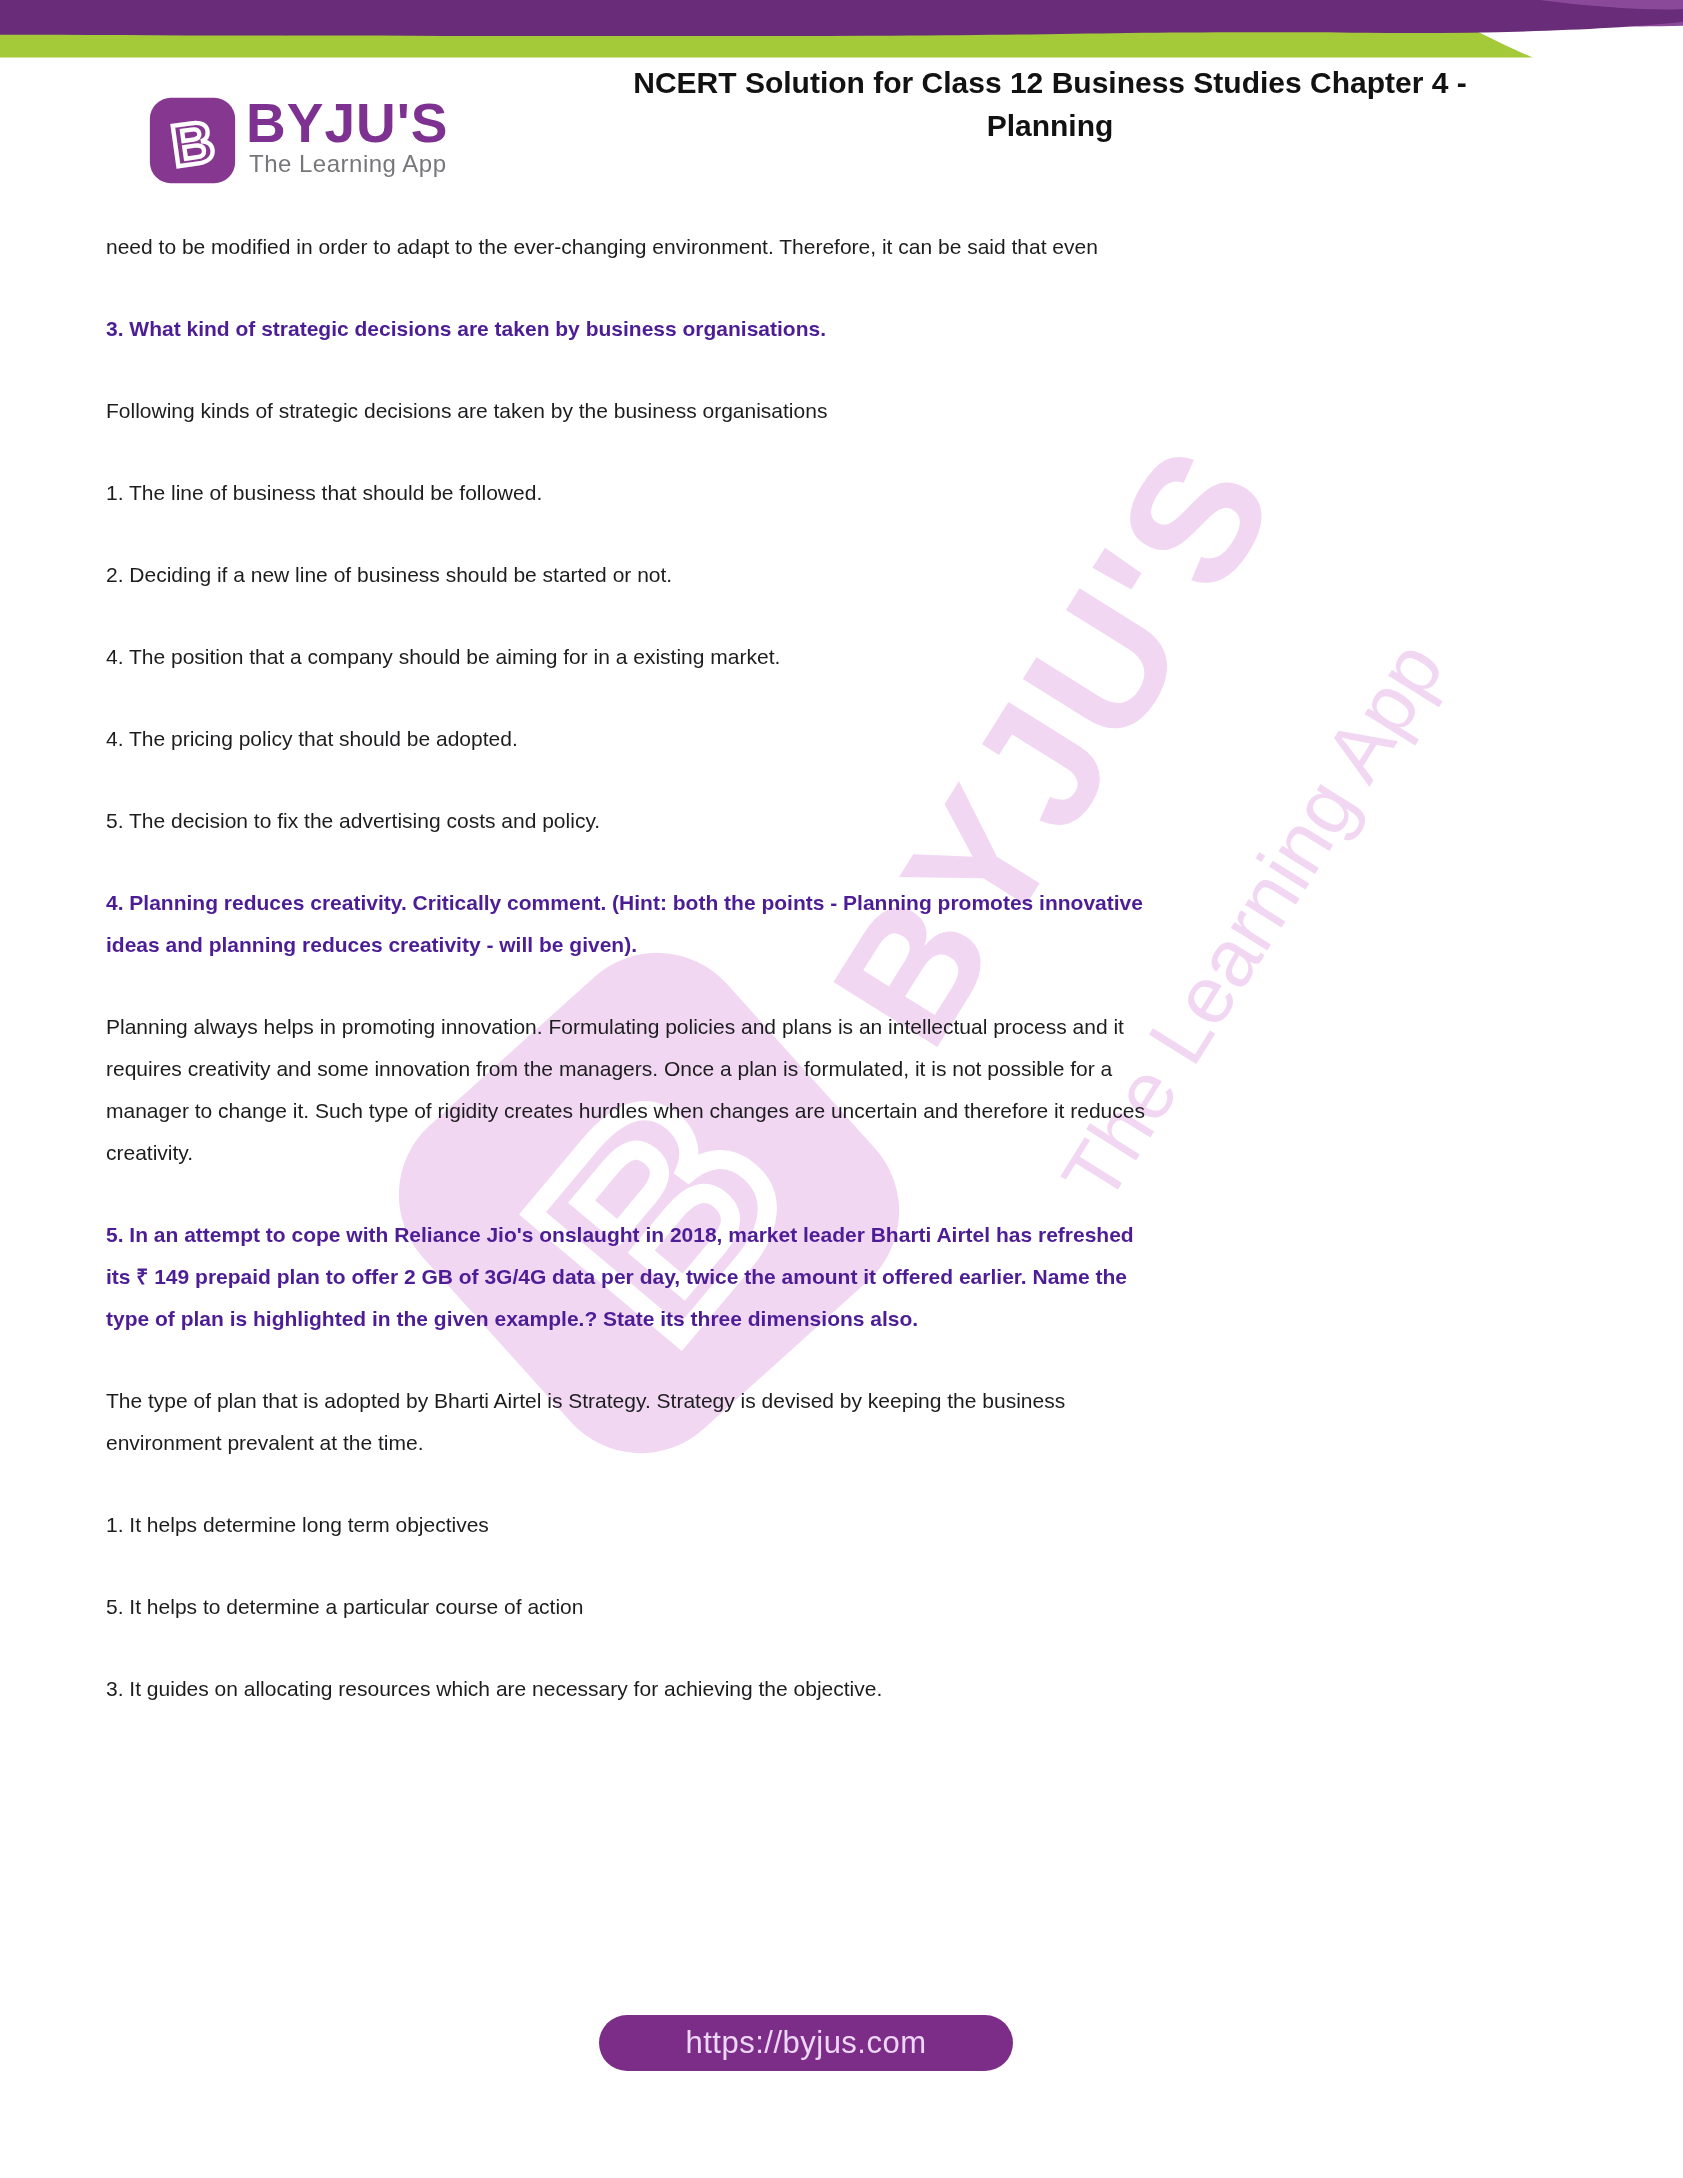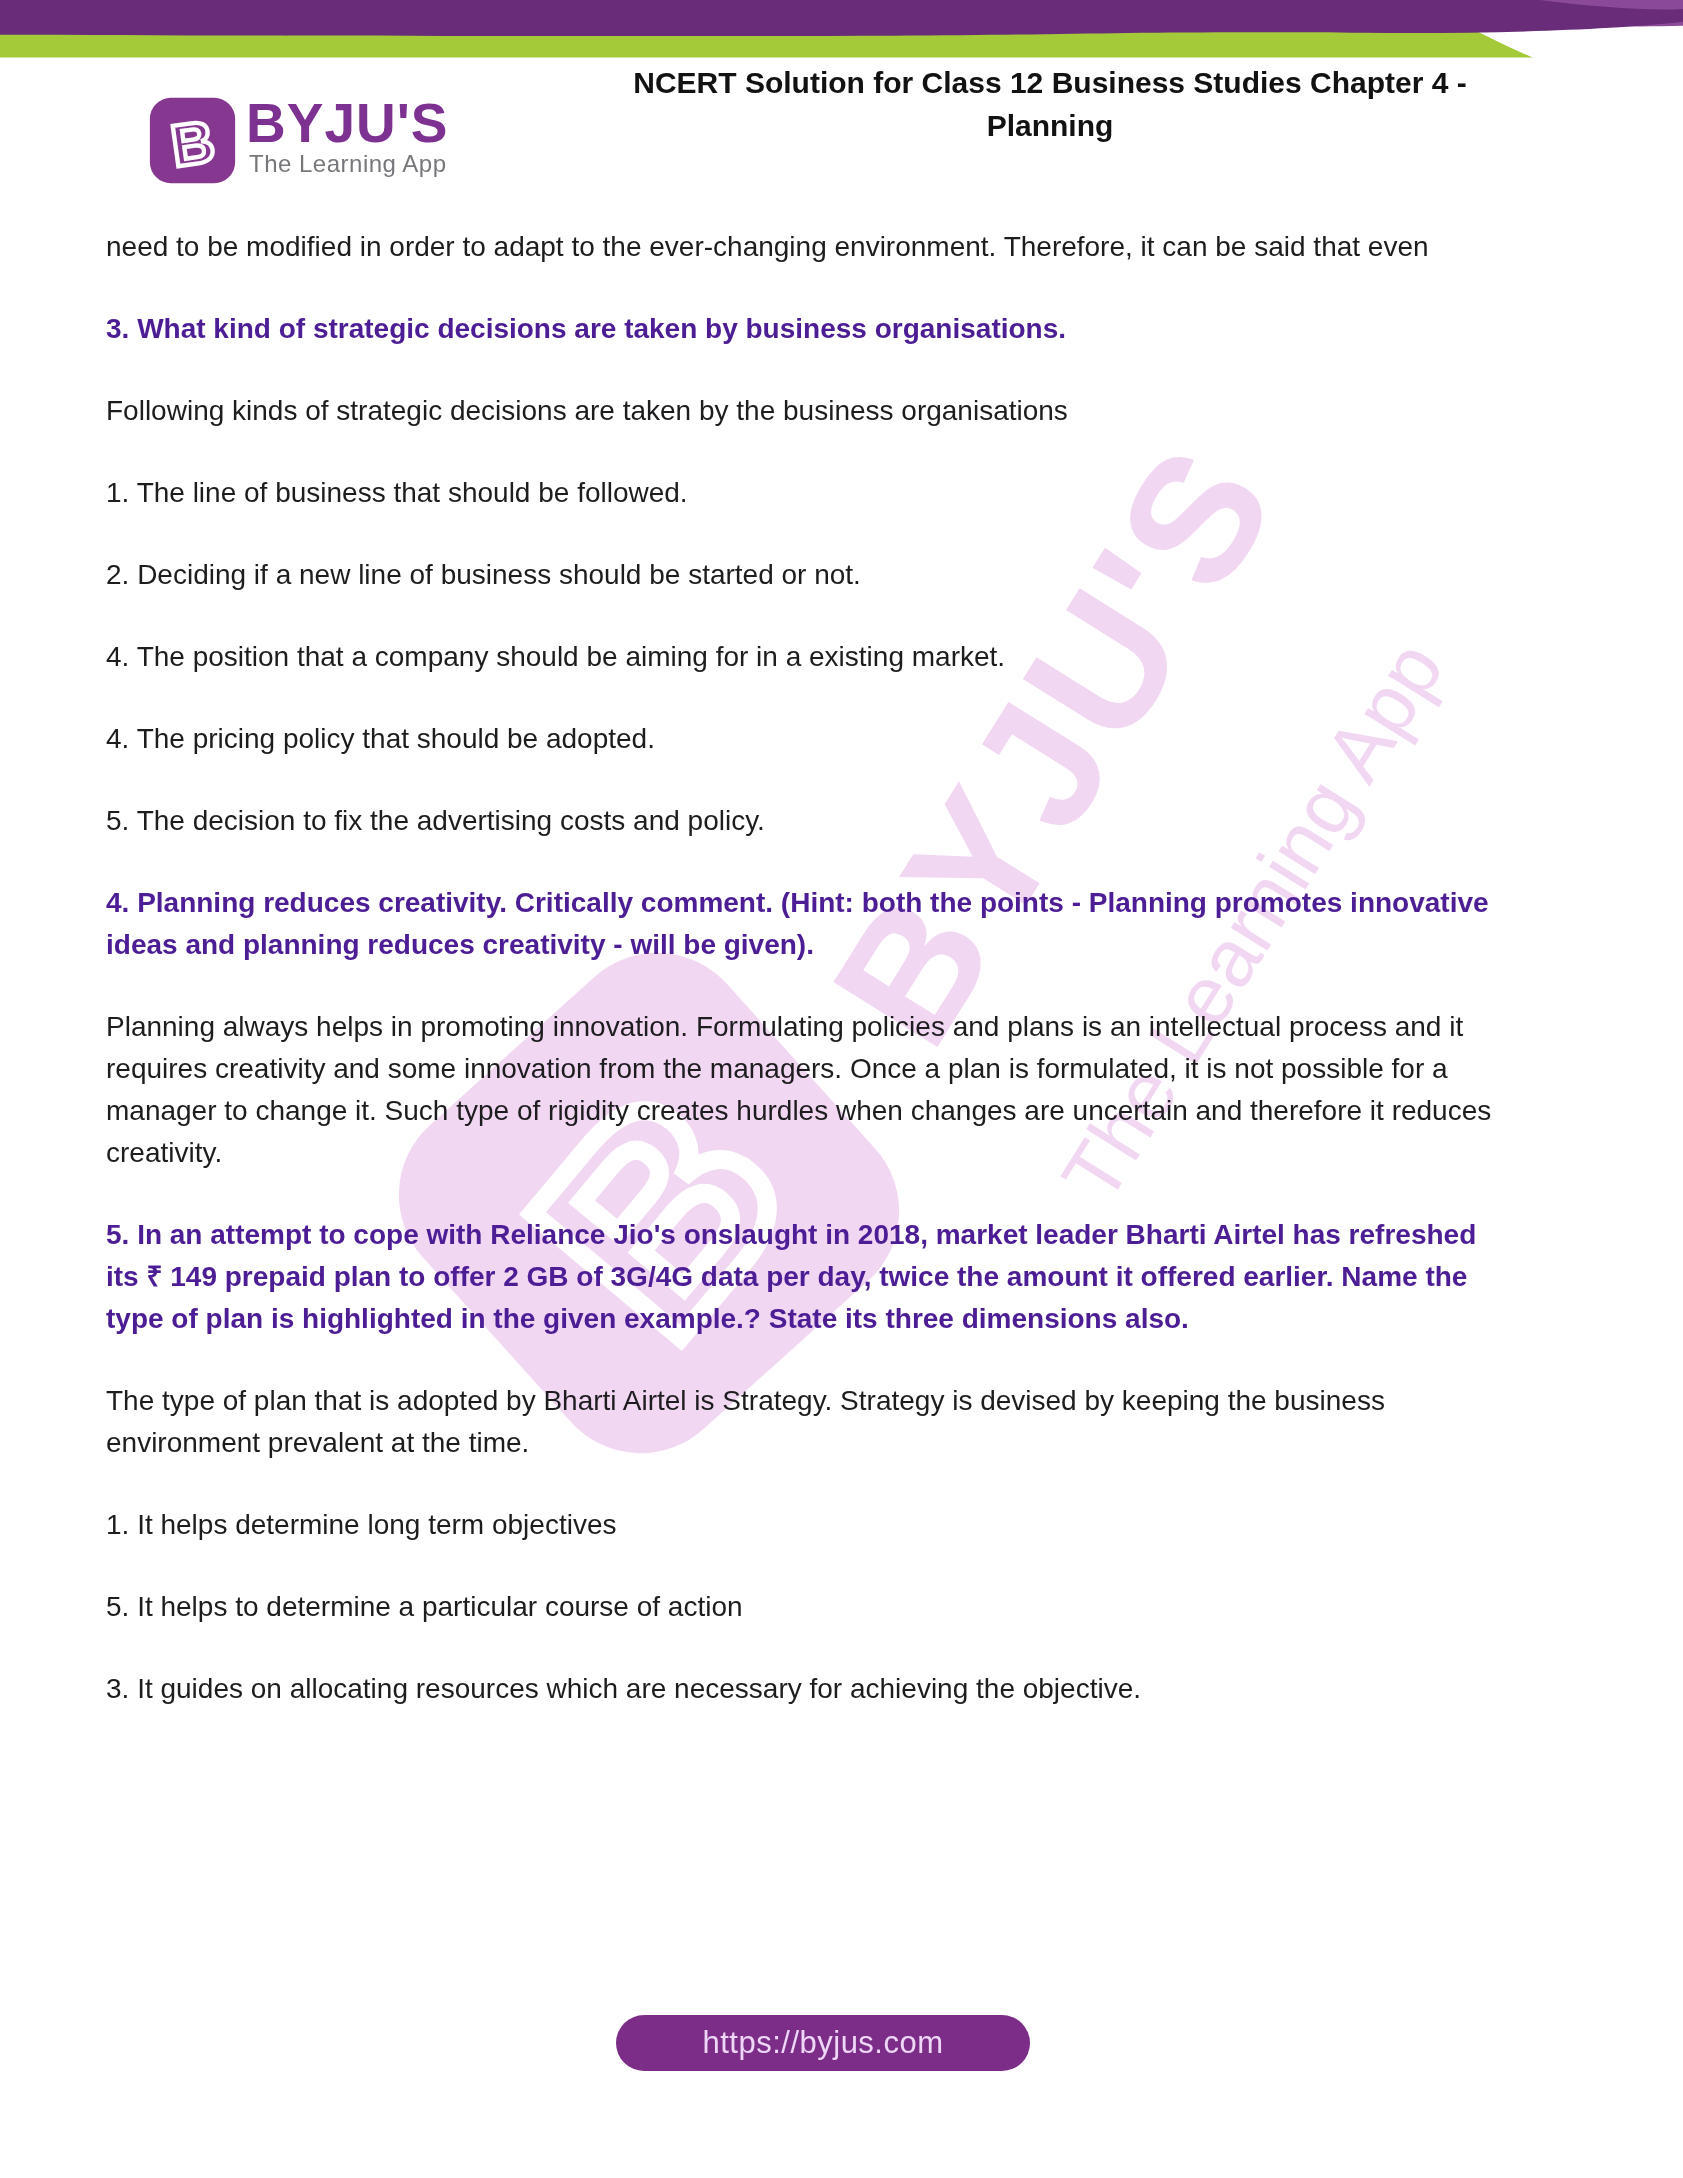--- a/index.html
+++ b/index.html
@@ -29,25 +29,25 @@
     left:792px;top:970px;font-size:178px;font-weight:bold;letter-spacing:4px;
     transform:rotate(-58deg);transform-origin:0 0;white-space:nowrap;
   }
   .wm-tagline{
     left:1044px;top:1168px;font-size:81px;
     transform:rotate(-58deg);transform-origin:0 0;white-space:nowrap;
   }
   
   .doc{position:absolute;left:106px;top:226px;width:1465px;z-index:1;}
   .block{margin:0 0 40px 0;}
-  .line{font-size:28px;line-height:42px;height:42px;color:#1d1d1f;white-space:nowrap;}
+  .line{font-size:21px;line-height:42px;height:42px;color:#1d1d1f;white-space:nowrap;}
   .block.bold .line{font-weight:bold;color:#4c1d95;}
   
   .pill{
-    position:absolute;left:616px;top:2015px;width:414px;height:56px;
+    position:absolute;left:599px;top:2015px;width:414px;height:56px;
     background:#7c2d87;border-radius:29px;display:flex;align-items:center;justify-content:center;
     z-index:2;cursor:pointer;
   }
   .pill span{font-size:31px;color:#eed6f6;letter-spacing:0.5px;}
 </style>
 </head>
 <body>
 
 <svg class="banner" viewBox="0 0 1700 120" preserveAspectRatio="none">
   <path d="M1380,0 L1700,0 L1700,26 C1560,30 1460,14 1380,0 Z" fill="#8a4a99"></path>

